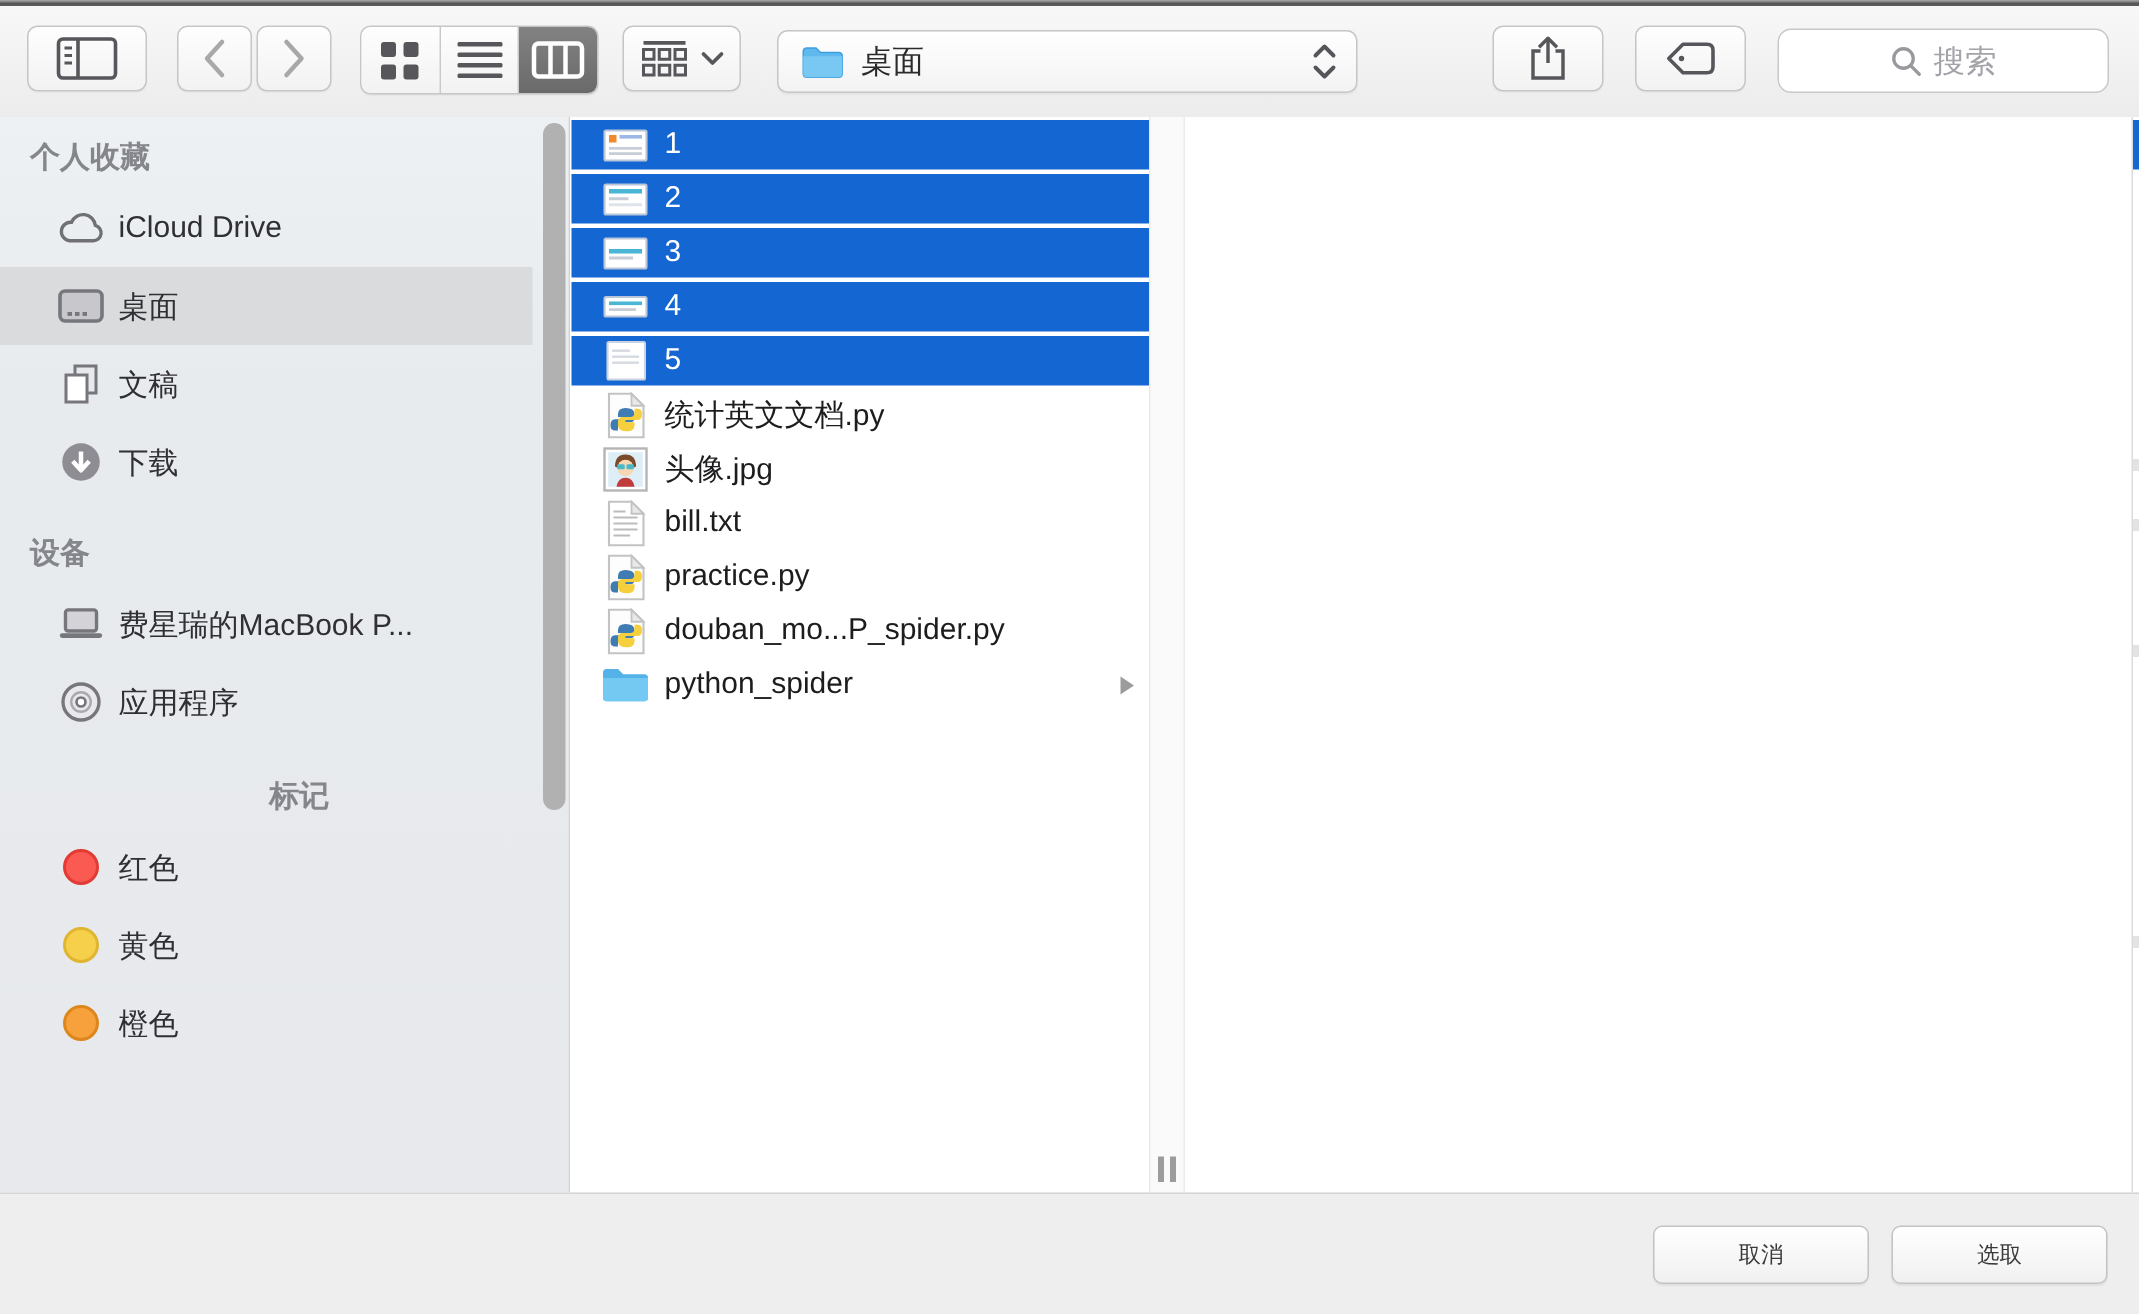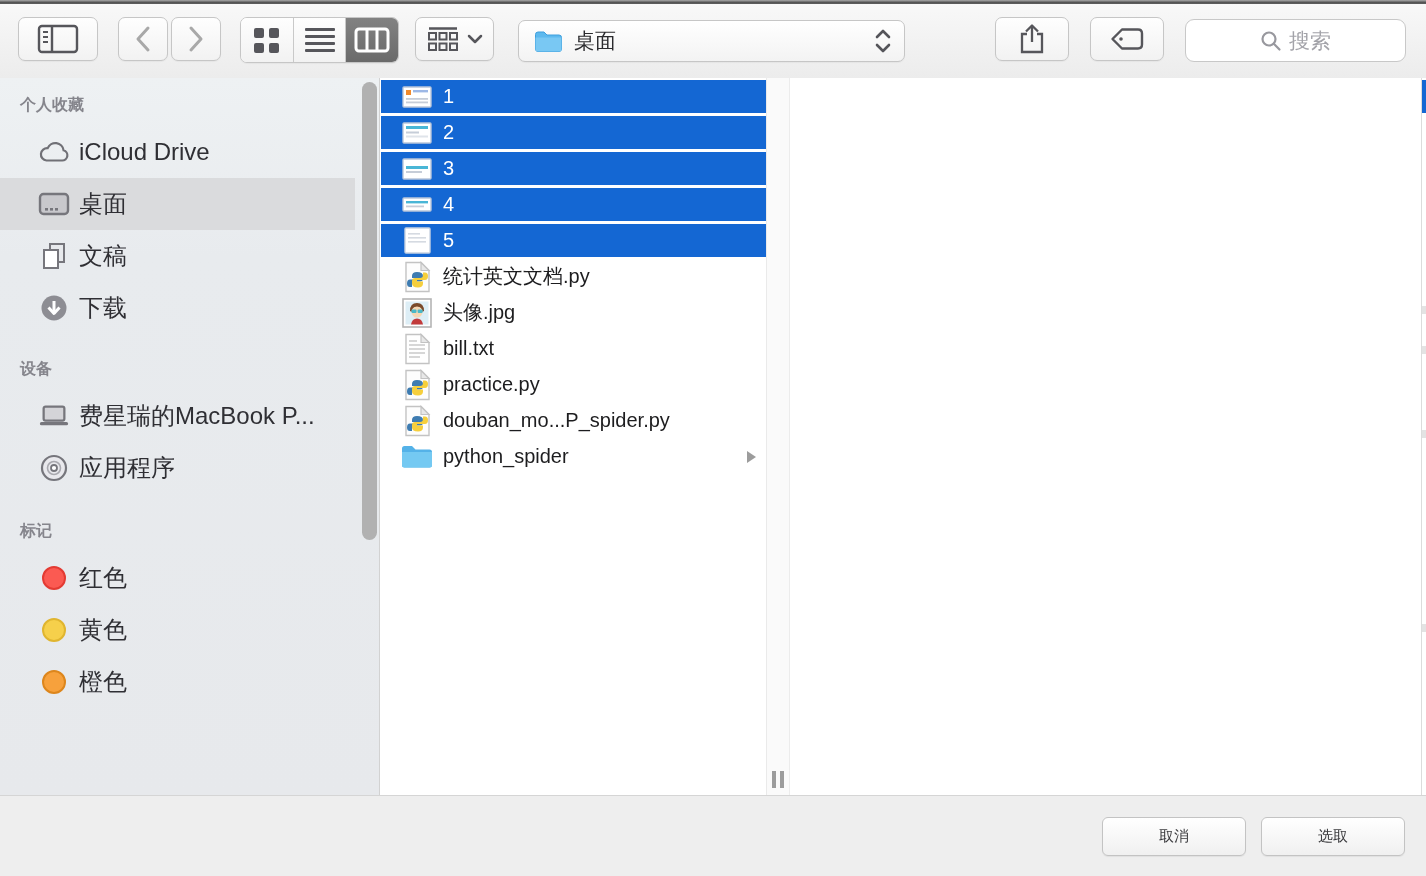--- a/index.html
+++ b/index.html
@@ -38,30 +38,30 @@
   .search{position:absolute;left:1185px;top:15px;width:221px;height:43px;
        box-sizing:border-box;background:#fff;border:1px solid #c8c8c8;
        border-radius:9px;display:flex;align-items:center;justify-content:center;}
   .search .ph{font-size:21px;color:#a3a3a9;margin-left:7px;}
   
   .content{position:absolute;left:0;top:78px;width:100%;height:717px;background:#fff;}
   
   .sidebar{position:absolute;left:0;top:0;bottom:0;width:380px;box-sizing:border-box;
        background:linear-gradient(180deg,#eef1f3 0%,#e8ebee 25%,#e7e9ec 100%);
        border-right:1px solid #d2d2d2;overflow:hidden;}
-  .sb-header{margin-left:20px;height:22px;line-height:22px;font-size:16px;
+  .sb-header{margin-left:20px;height:22px;line-height:22px;font-size:20px;
        font-weight:bold;color:#85858c;}
-  .mt16{margin-top:16px;} .mt24{margin-top:24px;} .mt26{margin-top:26px;}
+  .mt16{margin-top:16px;} .mt24{margin-top:24px;} .mt26{margin-top:26px;text-align:center;}
   .sb-rows{margin-top:10px;}
   .sb-row{height:52px;width:355px;box-sizing:border-box;display:flex;
        align-items:center;padding-left:38px;}
   .sb-row.selected{background:#dadbdd;}
   .sb-ic{width:32px;display:flex;align-items:center;justify-content:center;
        margin-right:9px;flex:none;}
-  .sb-label{font-size:24px;color:#2f2f34;white-space:nowrap;overflow:hidden;}
+  .sb-label{font-size:20px;color:#2f2f34;white-space:nowrap;overflow:hidden;}
   .tag-dot{width:24px;height:24px;border-radius:50%;box-sizing:border-box;}
   .sb-scrollbar{position:absolute;left:362px;top:4px;width:15px;height:458px;
        border-radius:8px;background:#b1b1b1;}
   
   .files{position:absolute;left:381px;top:0;bottom:0;width:385px;background:#fff;
        padding-top:2px;box-sizing:border-box;}
   .frow{height:33px;margin-bottom:3px;display:flex;align-items:center;position:relative;}
   .frow.sel{background:#1467d3;}
   .f-ic{width:34px;margin-left:19px;display:flex;align-items:center;
        justify-content:center;flex:none;}

